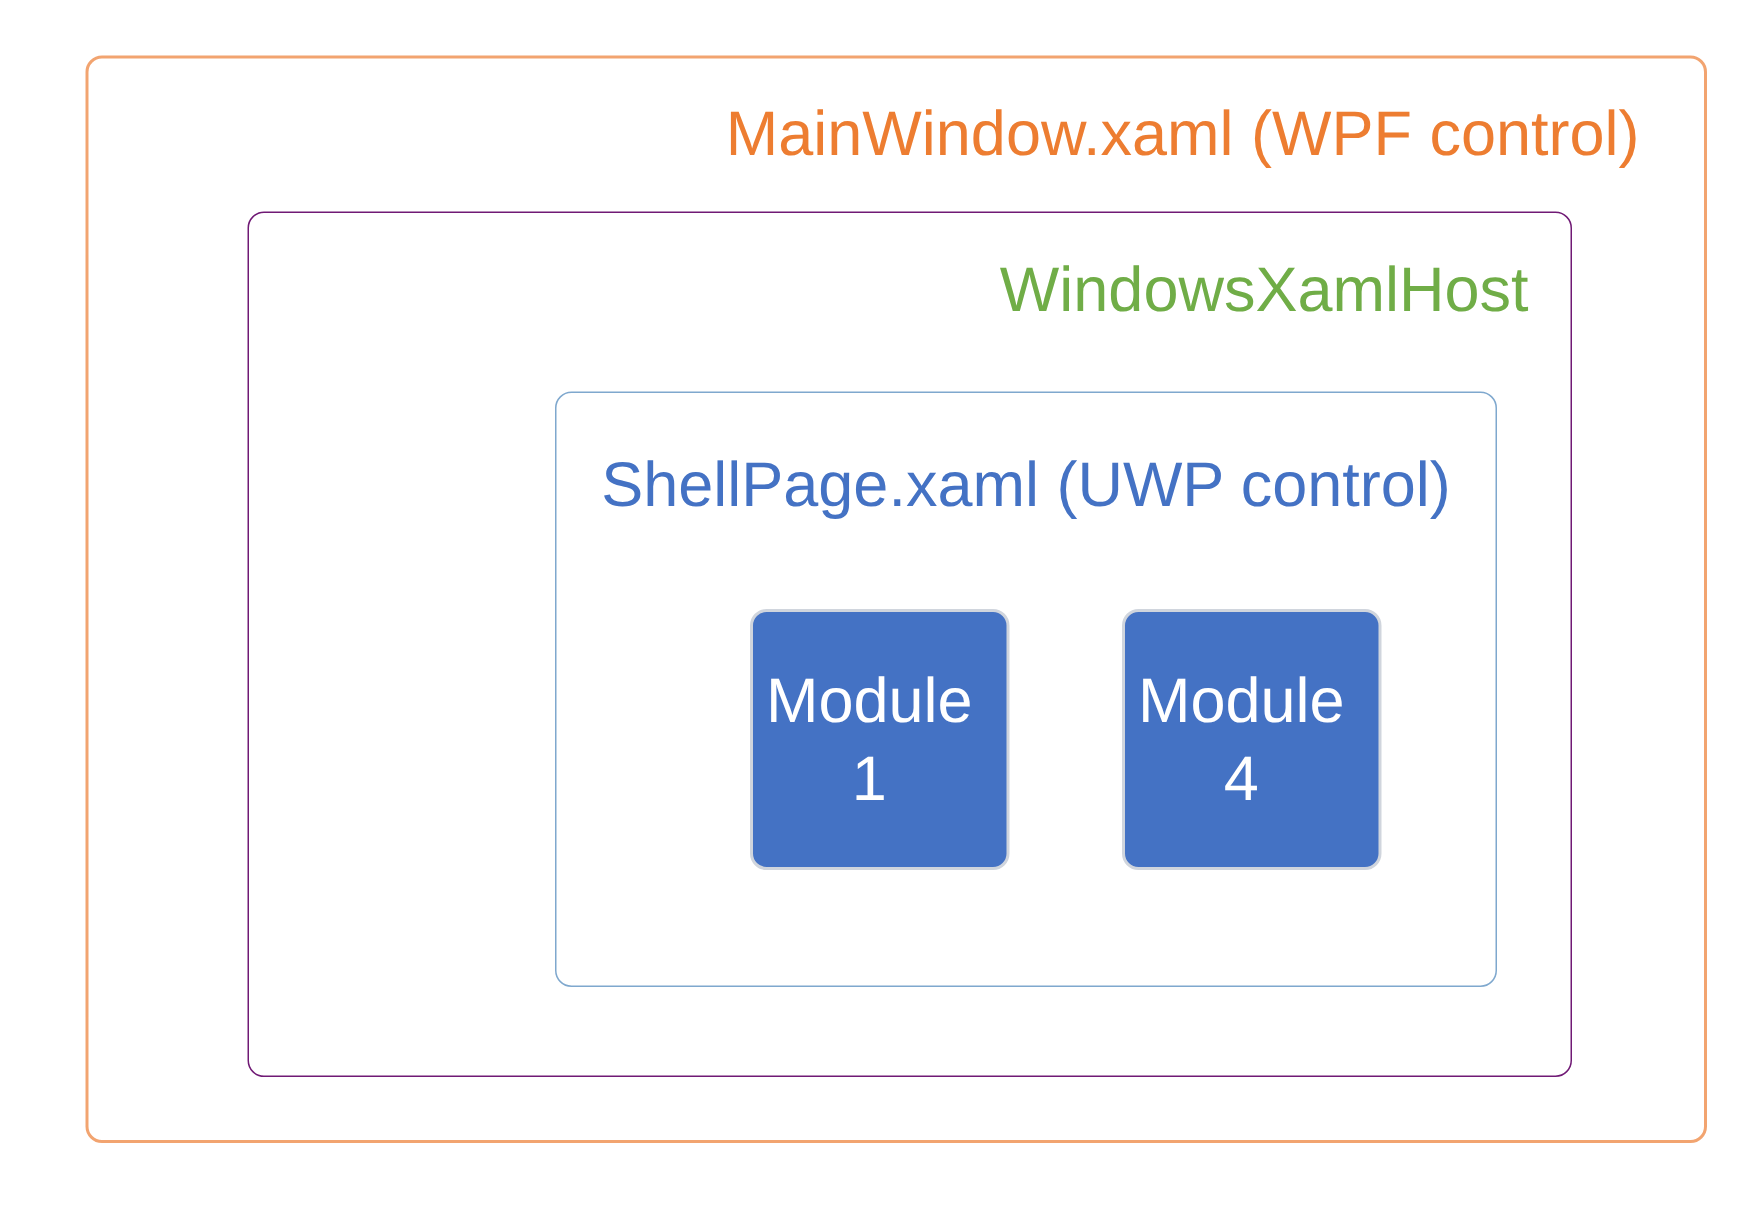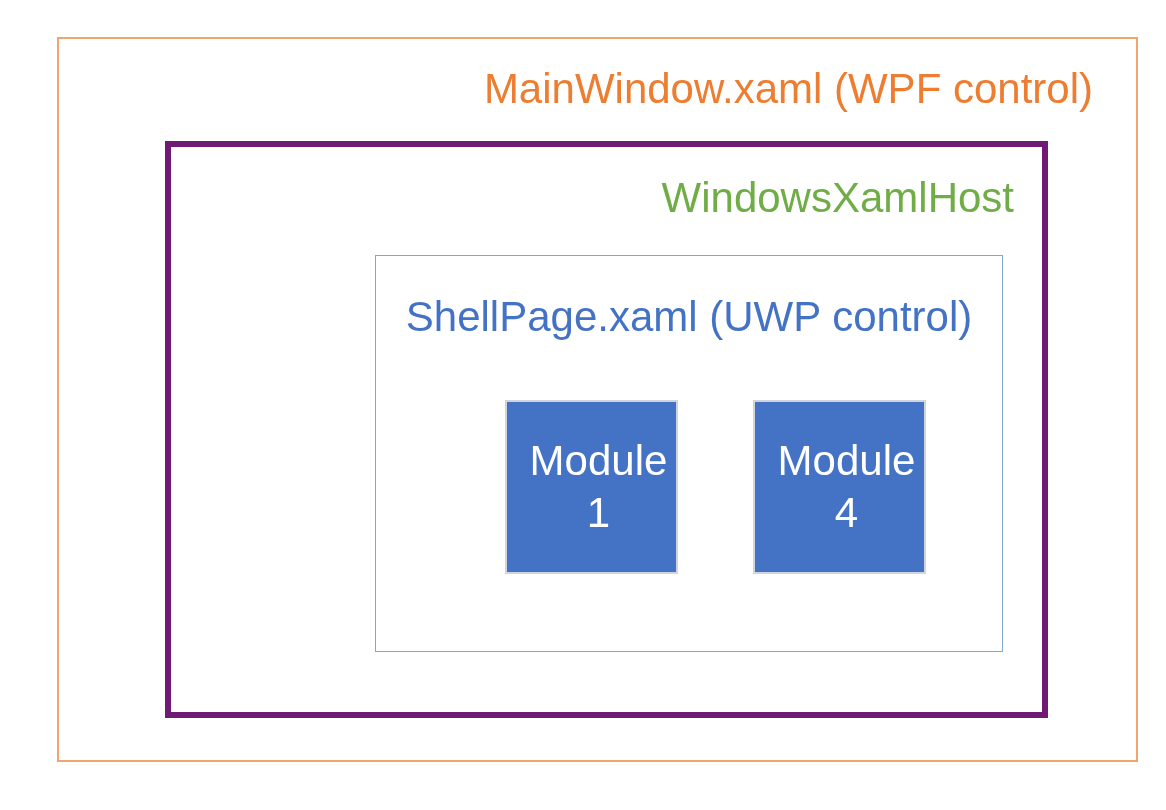--- a/index.html
+++ b/index.html
@@ -1,15 +1,15 @@
 <!DOCTYPE html>
 <html><head>
 <meta charset="utf-8">
 <style>
-  * { margin: 0; padding: 0; box-sizing: border-box; }
+  * { margin: 0; padding: 0; box-sizing: border-box; border-radius: 11px; }
   html, body { background: #ffffff; }
   body { font-family: "Liberation Sans", sans-serif; }
 
   .canvas {
     position: relative;
     width: 1166px;
     height: 810px;
     background: #ffffff;
     overflow: hidden;
   }
@@ -28,35 +28,35 @@
     font-size: 42px;
     line-height: 50px;
     white-space: nowrap;
     color: #ED7D31;
   }
 
   
   .host {
     left: 106px; top: 102px;   
     width: 883px; height: 577px;
-    border: 6px solid #701a75;
+    border: 1px solid #701a75;
     padding-left: 28px;
   }
   .host-label {
     position: absolute;
     top: 26px; right: 28px;
     font-size: 42px;
     line-height: 50px;
     white-space: nowrap;
     color: #70AD47;
   }
 
   
   .shell {
-    left: 204px; top: 108px;   
+    left: 204px; top: 119px;   
     width: 628px; height: 397px;
     border: 1px solid #7FA8CE;
   }
   .shell-label {
     position: absolute;
     top: 36px; left: 0; right: 0;
     text-align: center;
     font-size: 42px;
     line-height: 50px;
     white-space: nowrap;
@@ -65,21 +65,21 @@
 
   
   .module {
     position: absolute;
     top: 144px;                 
     width: 173px; height: 174px;
     background: #4472C4;
     border: 2px solid #D0D5DD;
     display: flex;
     align-items: center;
-    justify-content: flex-end;
+    justify-content: flex-start;
   }
   .module-1 { left: 129px; }    
   .module-2 { left: 377px; }    
   .module-label {
     display: block;
     width: 155px;               
     text-align: center;
     font-size: 42px;
     line-height: 52px;
     color: #ffffff;

